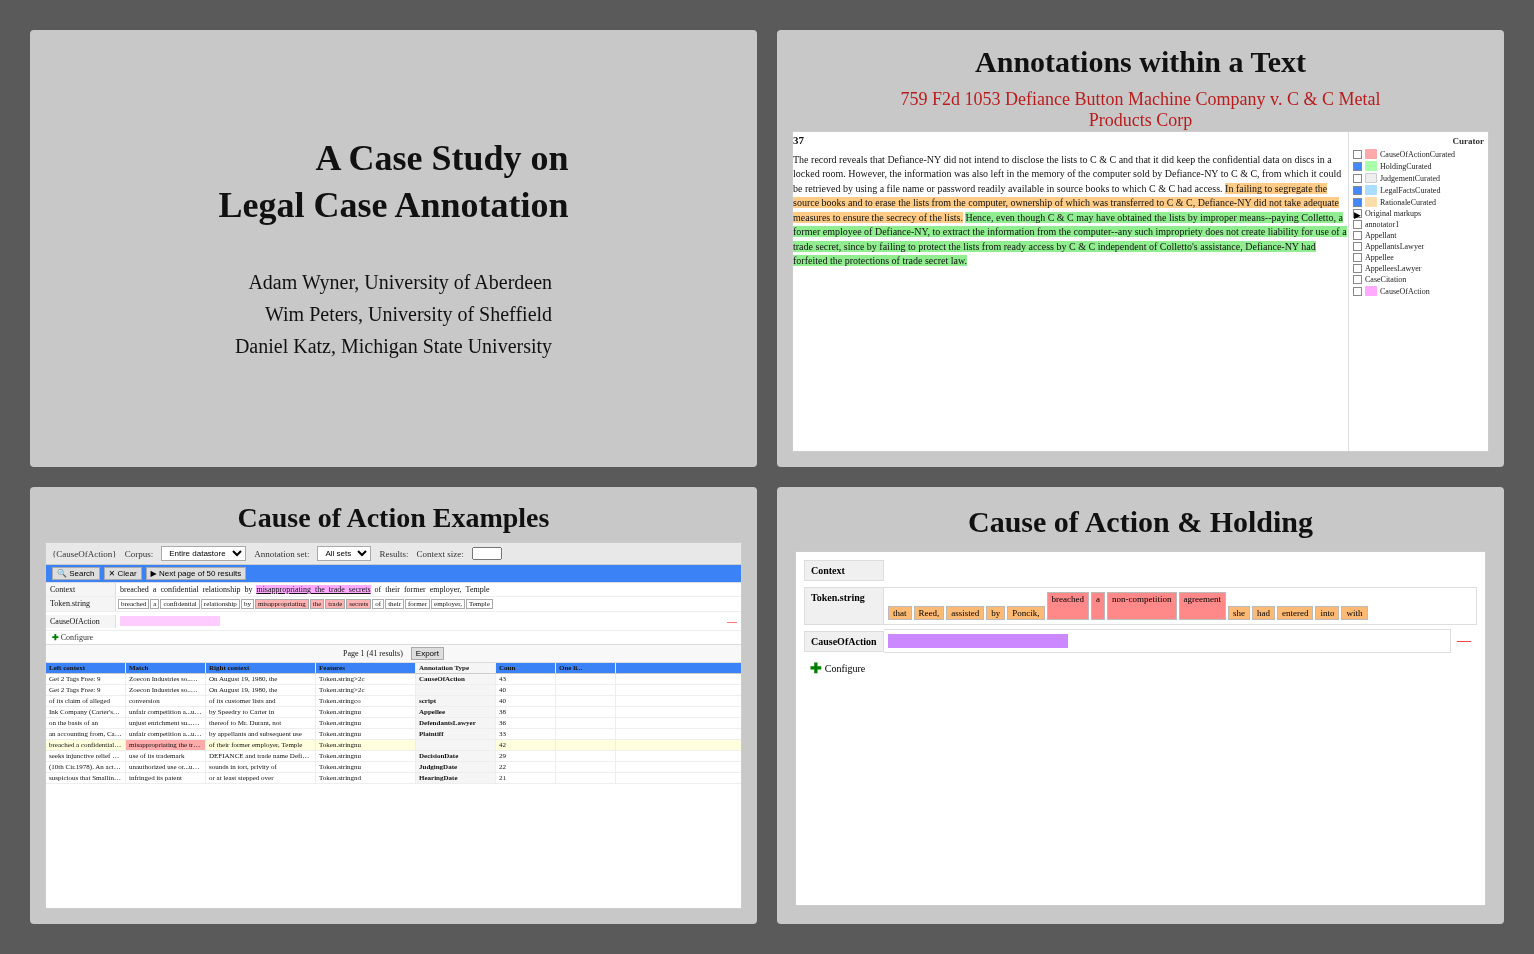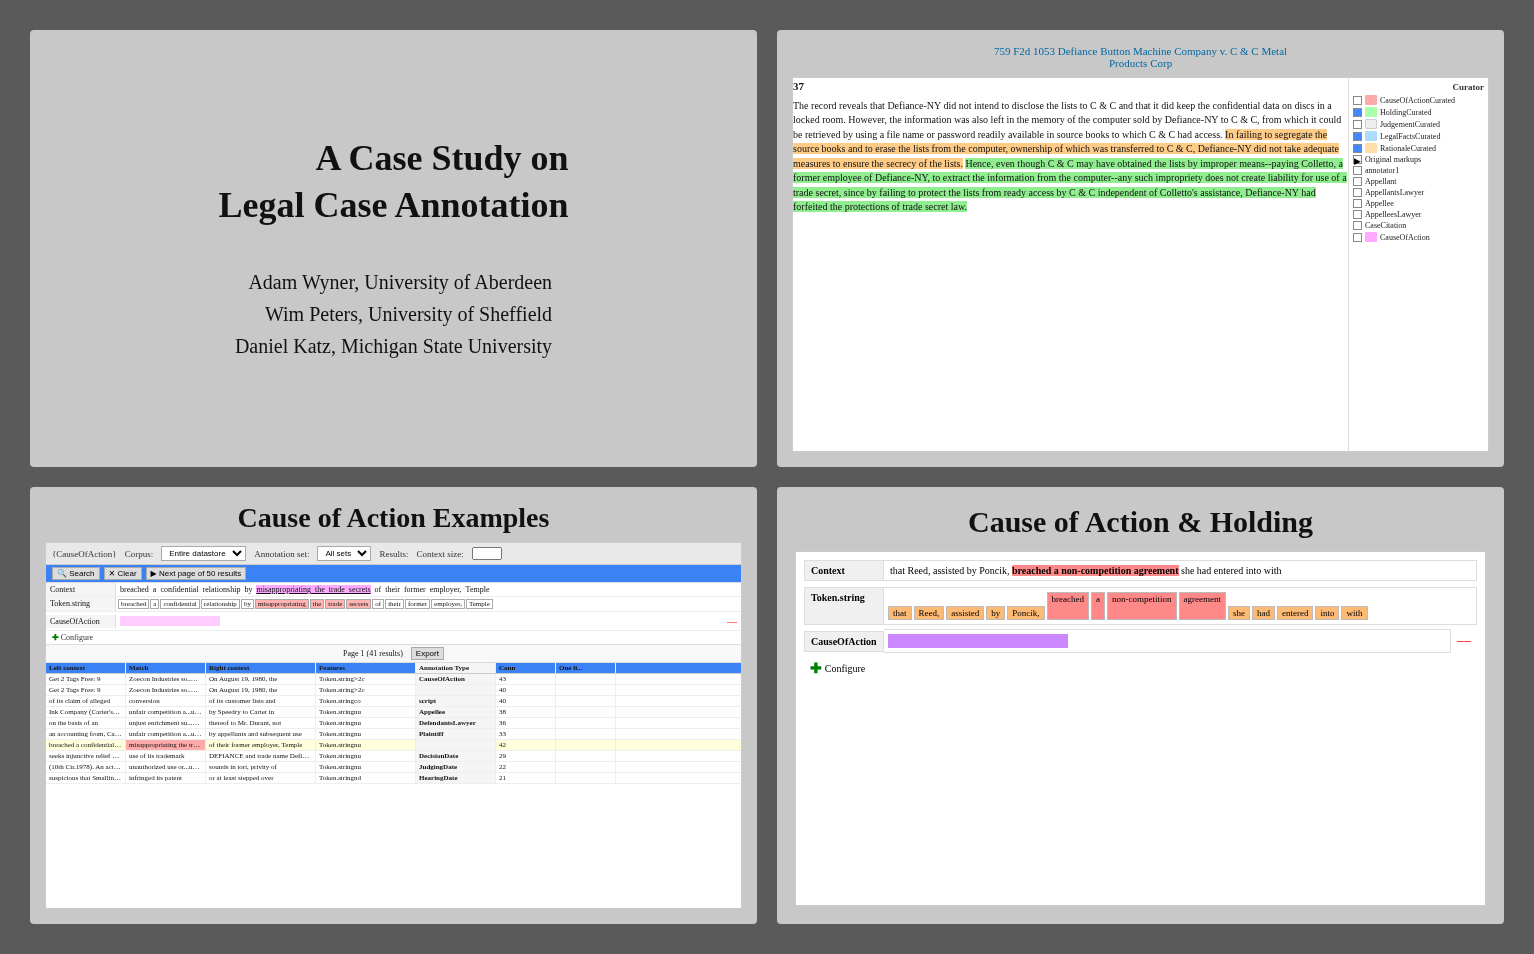--- a/index.html
+++ b/index.html
@@ -52,23 +52,22 @@
       padding: 15px;
     }
     .annotations-panel h2 {
       font-size: 30px;
       text-align: center;
       color: #111;
       margin-bottom: 10px;
     }
     .annotations-subtitle {
       text-align: center;
-      font-size: 11px;
-      color: #0369a1;
-      margin-bottom: 8px;
+      font-size: 18px;
+      color: #b91c1c;
     }
     .annotation-content {
       background: white;
       border: 1px solid #ccc;
       display: flex;
       flex-direction: row;
       flex: 1;
       overflow: hidden;
       min-height: 0;
     }
@@ -426,20 +425,21 @@
       <span>Legal Case Annotation</span>
     </h1>
     <p>
       <span>Adam Wyner, University of Aberdeen</span><br>
       <span>Wim Peters, University of Sheffield</span><br>
       <span>Daniel Katz, Michigan State University</span>
     </p>
   </div>
 
   <div class="panel annotations-panel">
+    <h2>Annotations within a Text</h2>
     <div class="annotations-subtitle">
       <span>759 F2d 1053 Defiance Button Machine Company v. C &amp; C Metal</span><br>
       <span>Products Corp</span>
     </div>
     <div class="annotation-content">
       <div class="annotation-text-area">
         <div class="paragraph-num">37</div>
         <div style="font-size:10px; line-height:1.45; color:#111;">
           <span>The record reveals that Defiance-NY did not intend to disclose the lists to C &amp; C and that it did keep the confidential data on discs in a locked room. However, the information was also left in the memory of the computer sold by Defiance-NY to C &amp; C, from which it could be retrieved by using a file name or password readily available in source books to which C &amp; C had access. </span><span class="hl-orange">In failing to segregate the source books and to erase the lists from the computer, ownership of which was transferred to C &amp; C, Defiance-NY did not take adequate measures to ensure the secrecy of the lists.</span><span> </span><span class="hl-green">Hence, even though C &amp; C may have obtained the lists by improper means--paying Colletto, a former employee of Defiance-NY, to extract the information from the computer--any such impropriety does not create liability for use of a trade secret, since by failing to protect the lists from ready access by C &amp; C independent of Colletto's assistance, Defiance-NY had forfeited the protections of trade secret law.</span>
         </div>
@@ -681,23 +681,20 @@
       </div>
     </div>
   </div>
 
   <div class="panel holding-panel">
     <h2>Cause of Action &amp; Holding</h2>
     <div class="holding-content">
 
       <div class="holding-context-row">
         <div class="holding-context-label">Context</div>
-        <div class="holding-context-text">
-          <span>that Reed, assisted by Poncik, </span><span class="hl-red-bold">breached a non-competition agreement</span><span> she had entered into with</span>
-        </div>
       </div>
 
       <div class="holding-token-row">
         <div class="holding-token-label">Token.string</div>
         <div class="holding-tokens">
           <span class="h-token hl-yellow2">that</span>
           <span class="h-token hl-yellow2">Reed,</span>
           <span class="h-token hl-yellow2">assisted</span>
           <span class="h-token hl-yellow2">by</span>
           <span class="h-token hl-yellow2">Poncik,</span>

